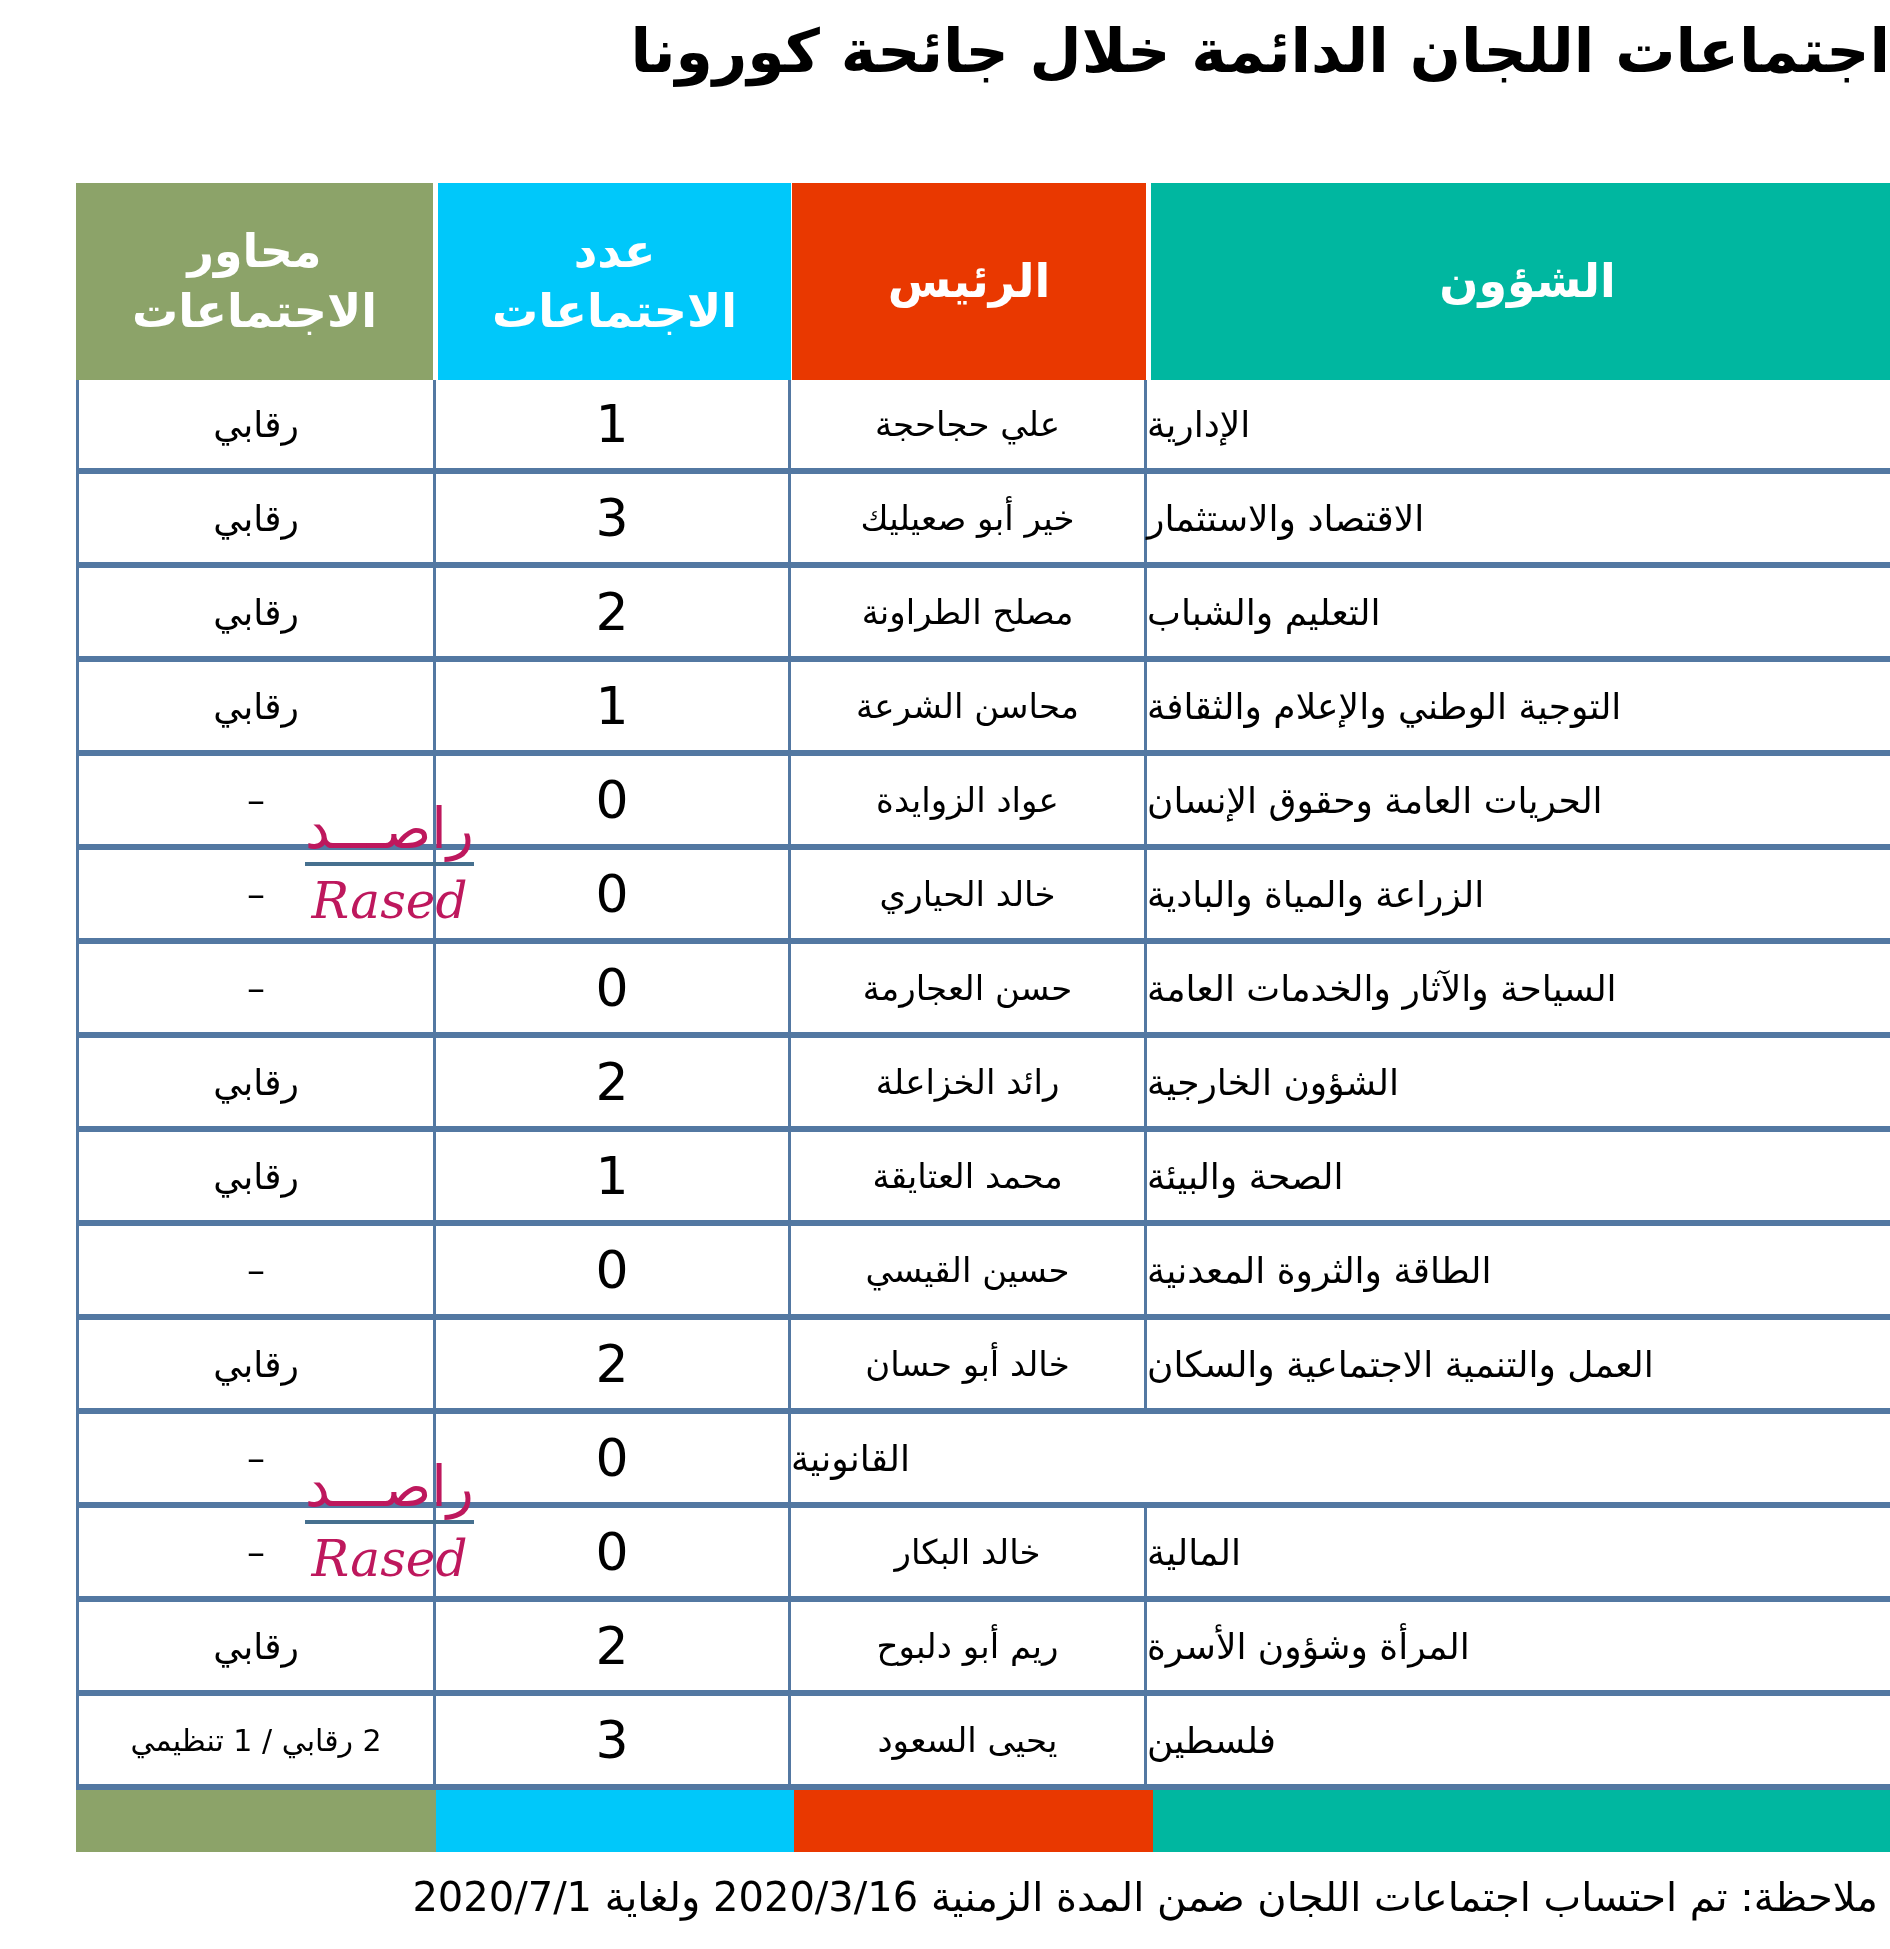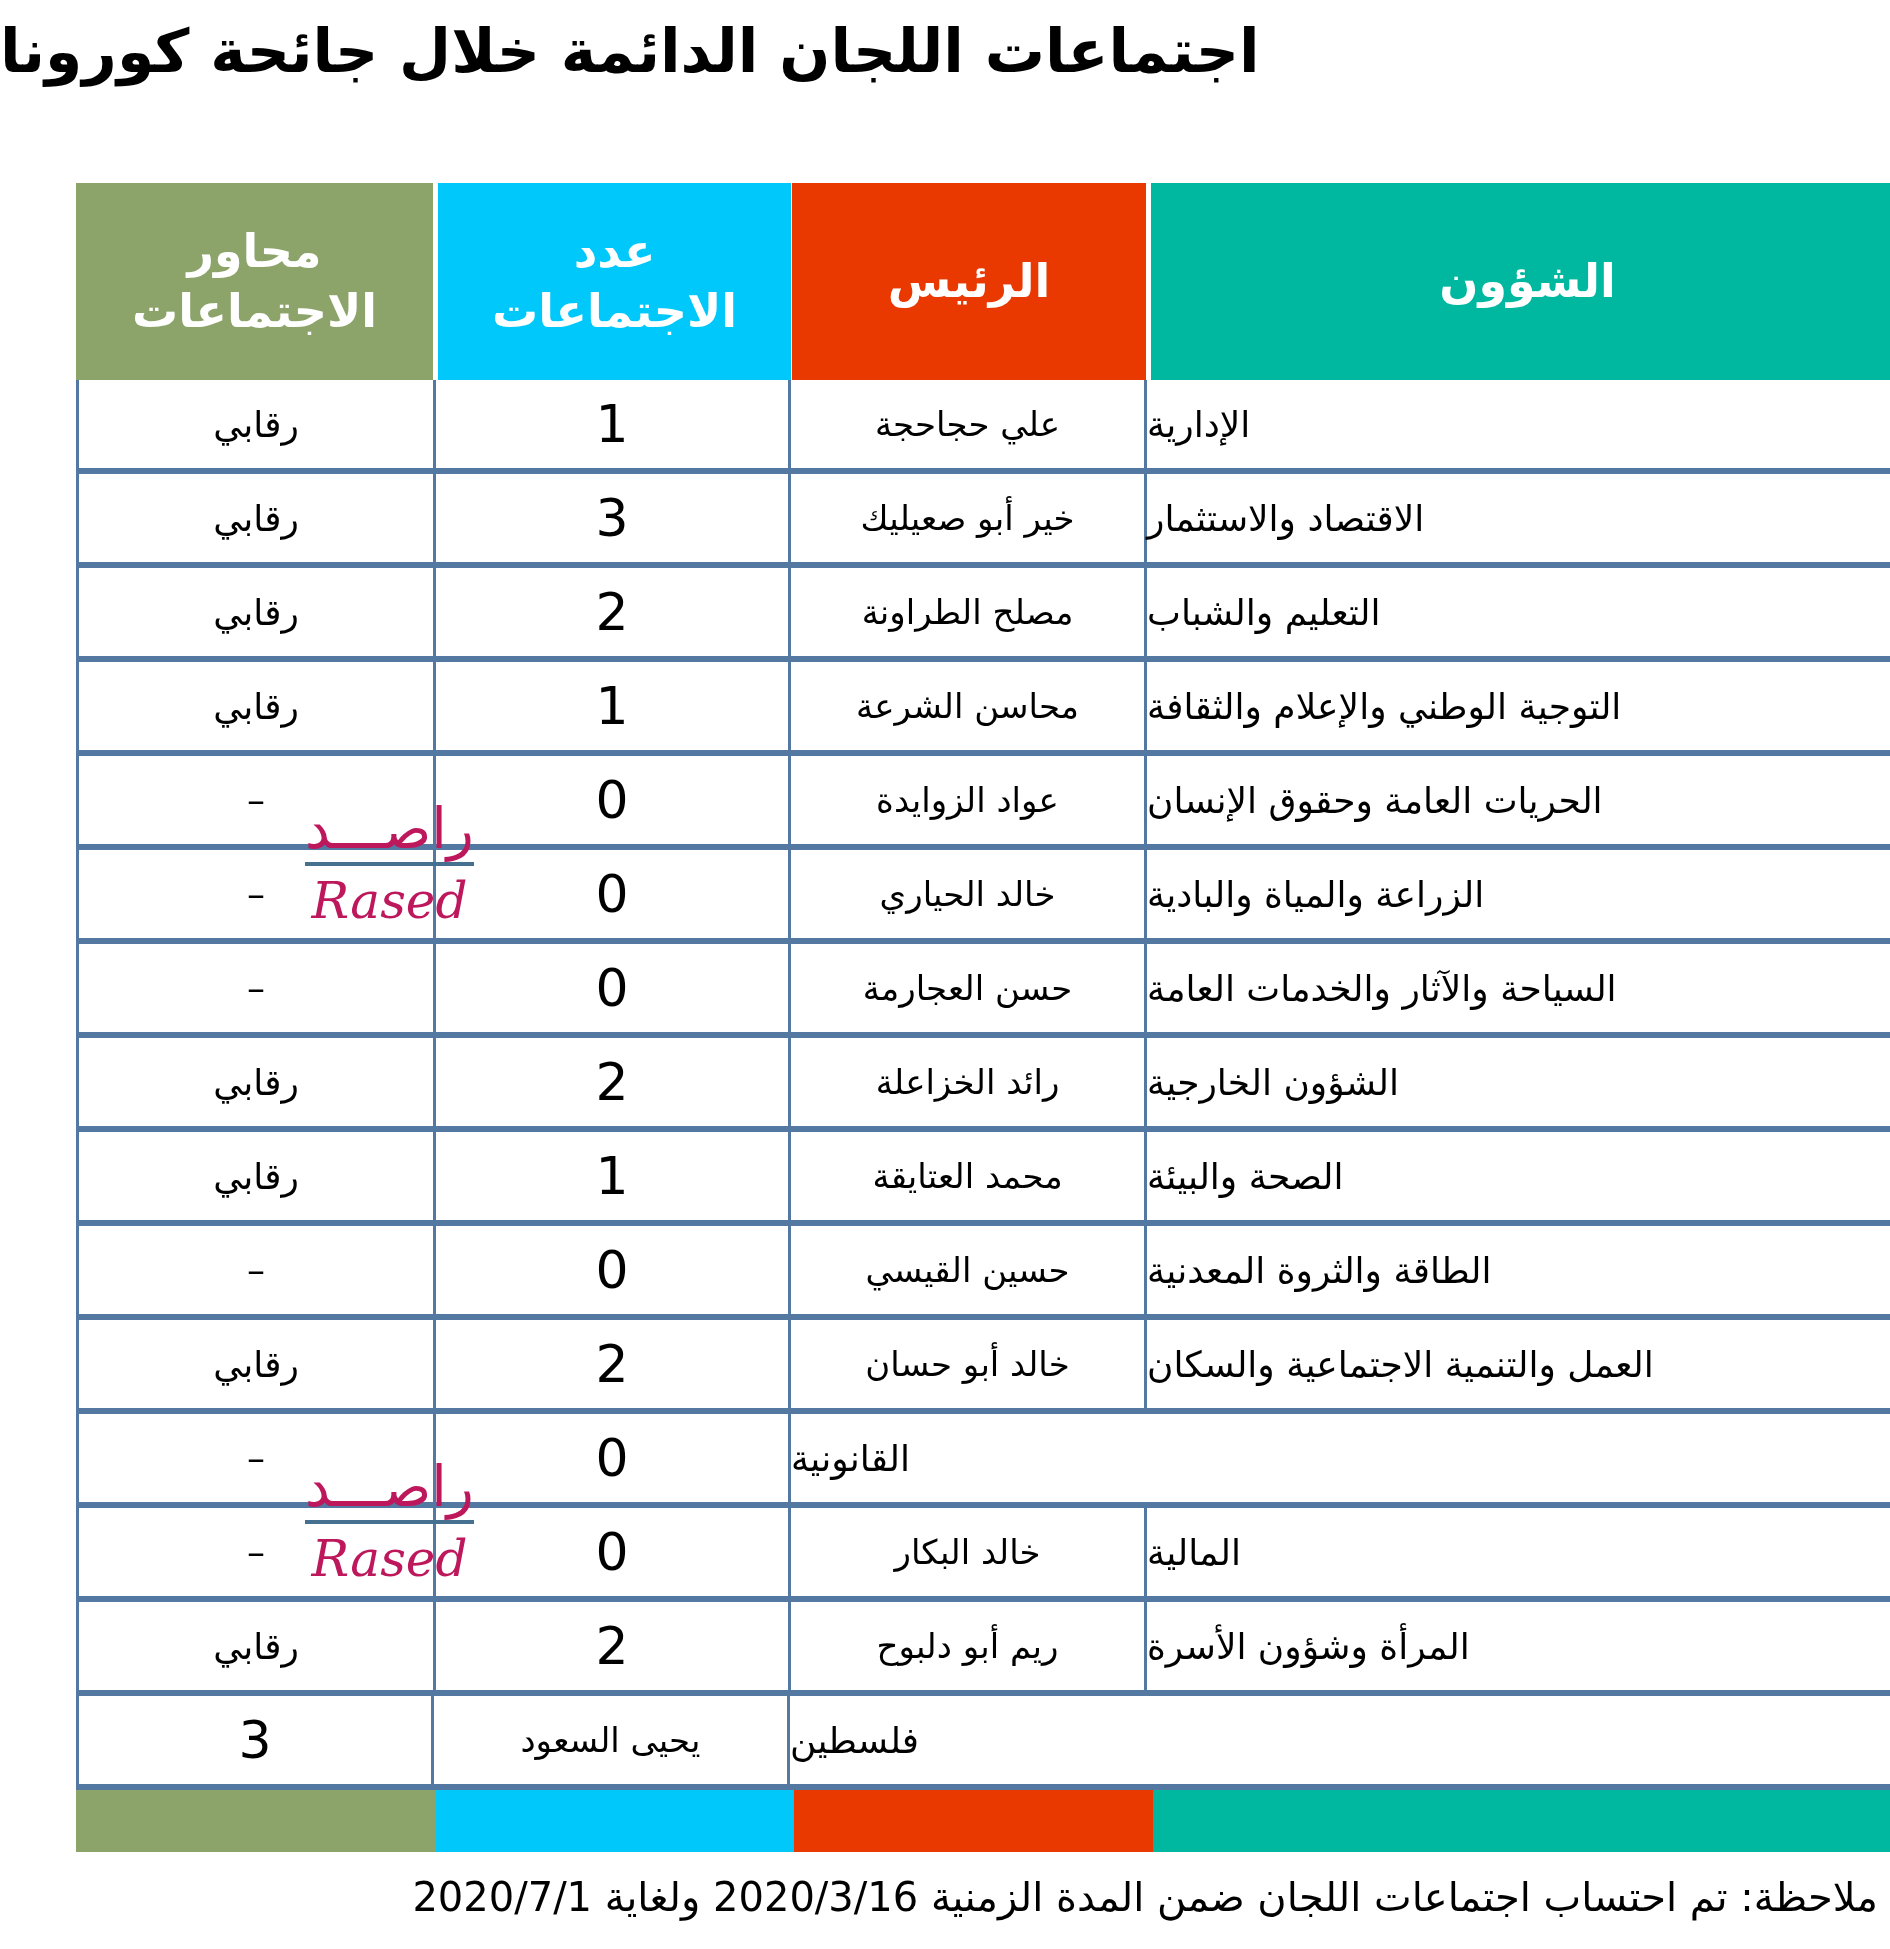--- a/index.html
+++ b/index.html
@@ -1,19 +1,19 @@
 <!DOCTYPE html>
 <html lang="ar"><head>
 <meta charset="utf-8">
 <style>
   html,body{margin:0;padding:0;background:#ffffff;}
   body{width:1890px;height:1949px;position:relative;overflow:hidden;
        font-family:"DejaVu Sans",sans-serif;color:#000;}
 
-  .title{position:absolute;top:16px;left:0;width:100%;text-align:left;
+  .title{position:absolute;top:16px;left:0;width:100%;text-align:right;
          direction:rtl;font-size:60px;font-weight:bold;letter-spacing:0;}
 
   .table{position:absolute;left:30px;top:183px;width:1828px;padding-left:46px;}
 
   
   .header-row{display:flex;height:197px;}
   .h-block{color:#fff;font-weight:bold;font-size:46px;line-height:1.3;
            display:flex;flex-direction:column;align-items:center;justify-content:center;
            text-align:center;direction:rtl;}
   .h-axes{width:357px;background:#8ca369;margin-right:5px;}
@@ -168,20 +168,21 @@
     </div>
 
     <div class="row">
       <div class="cell c-axes">رقابي</div>
       <div class="cell c-meetings">2</div>
       <div class="cell c-chairman">ريم أبو دلبوح</div>
       <div class="cell c-committee">المرأة وشؤون الأسرة</div>
     </div>
 
     <div class="row">
+      <div class="cell c-axes small">2 رقابي / 1 تنظيمي</div>
       <div class="cell c-meetings">3</div>
       <div class="cell c-chairman">يحيى السعود</div>
       <div class="cell c-committee">فلسطين</div>
     </div>
 
   </div>
 
   <div class="footer-row">
     <div class="f-axes"></div>
     <div class="f-meetings"></div>

